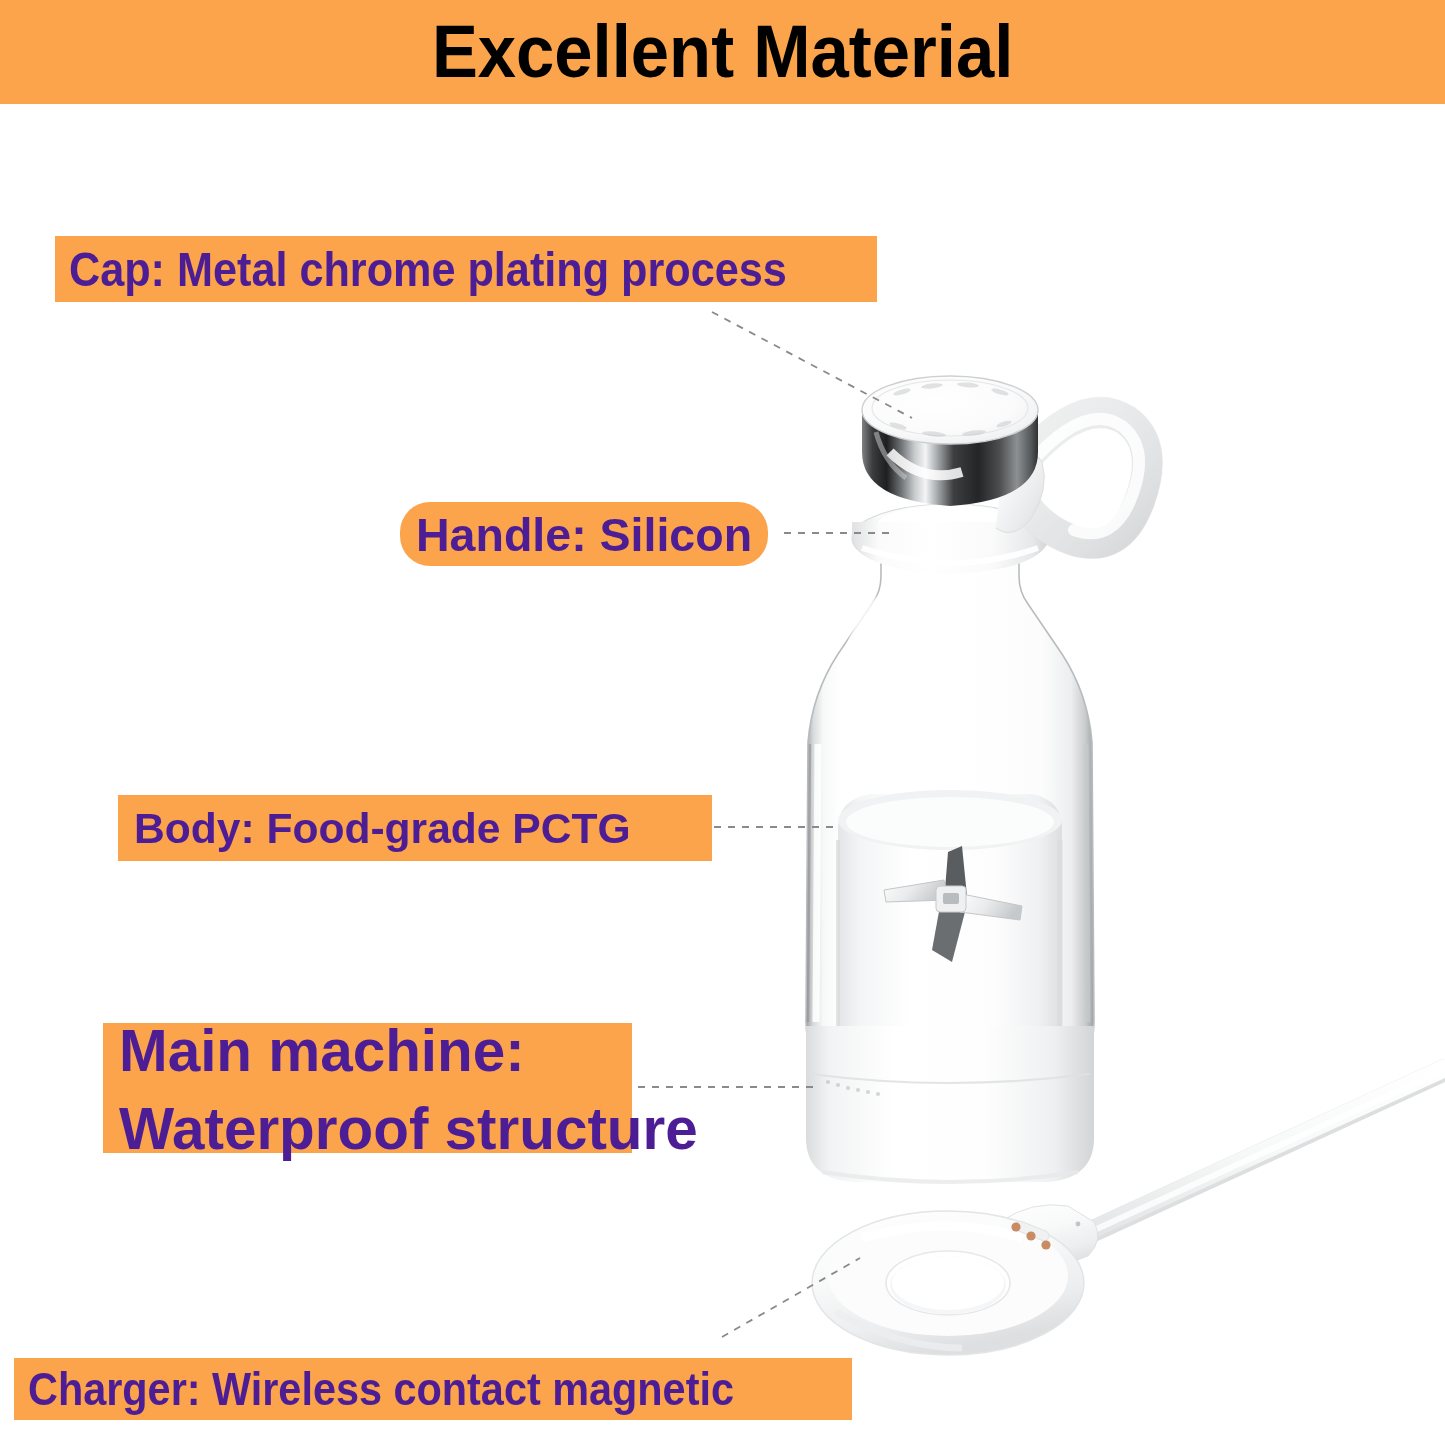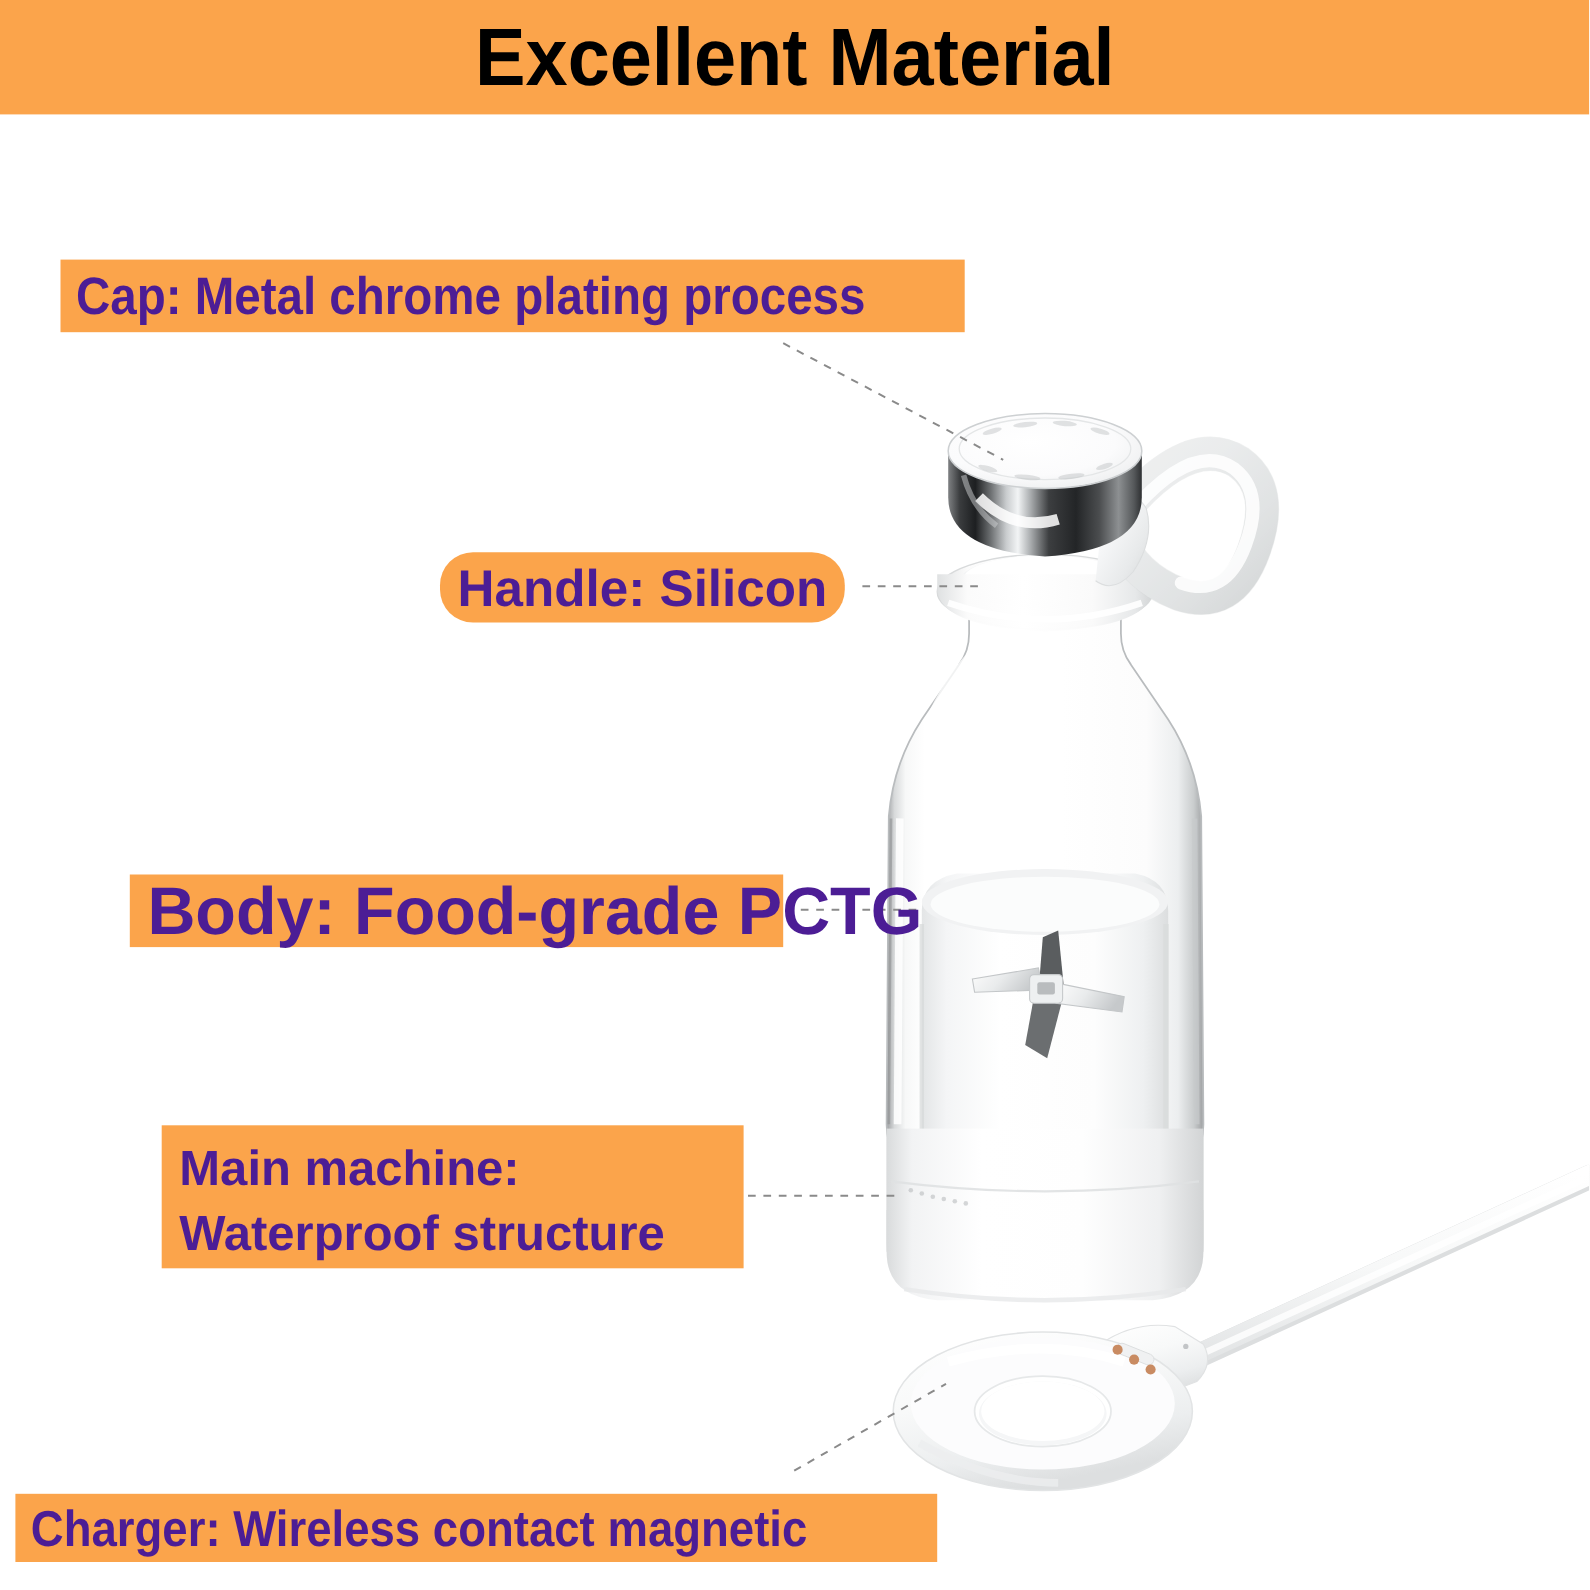--- a/index.html
+++ b/index.html
@@ -53,30 +53,29 @@
     left:400px;top:502px;width:368px;height:64px;
     padding:0 16px;
     font-size:47px;
     border-radius:30px;
   }
   .chip-handle span{transform:scaleX(0.99);transform-origin:left center;}
 
   .chip-body{
     left:118px;top:795px;width:594px;height:66px;
     padding:0 16px;
-    font-size:61px;
+    font-size:43px;
   }
   .chip-body span{transform:scaleX(0.99);transform-origin:left center;}
 
   .chip-main{
     left:103px;top:1023px;width:529px;height:130px;
     padding:6px 16px 0 16px;
-    font-size:45px;
+    font-size:59px;
     line-height:1.32;
-    margin-left:44px;
   }
   .chip-main span{transform:scaleX(0.99);transform-origin:left center;}
 
   .chip-charger{
     left:14px;top:1358px;width:838px;height:62px;
     padding:0 14px;
     font-size:46px;
     justify-content:center;
   }
   .chip-charger span{transform:scaleX(0.90);transform-origin:left center;}

